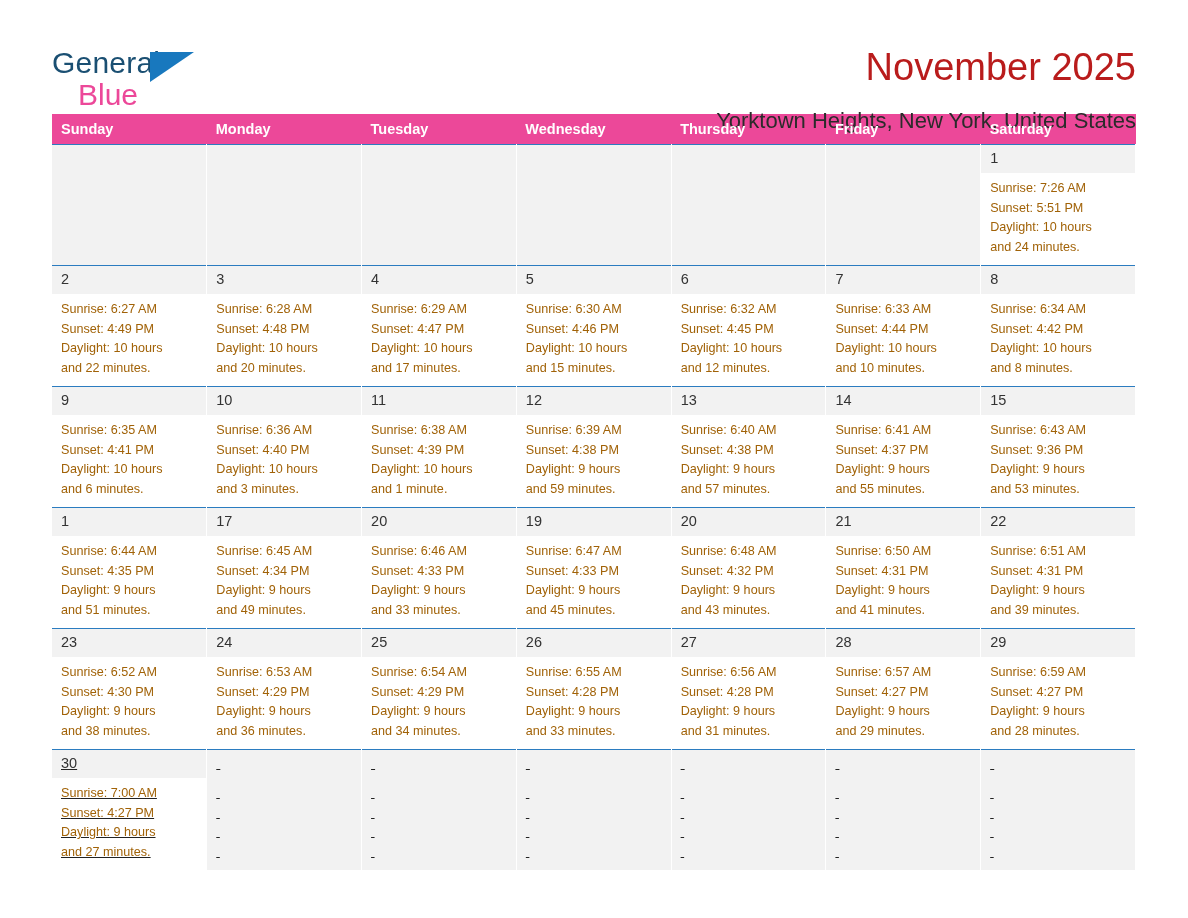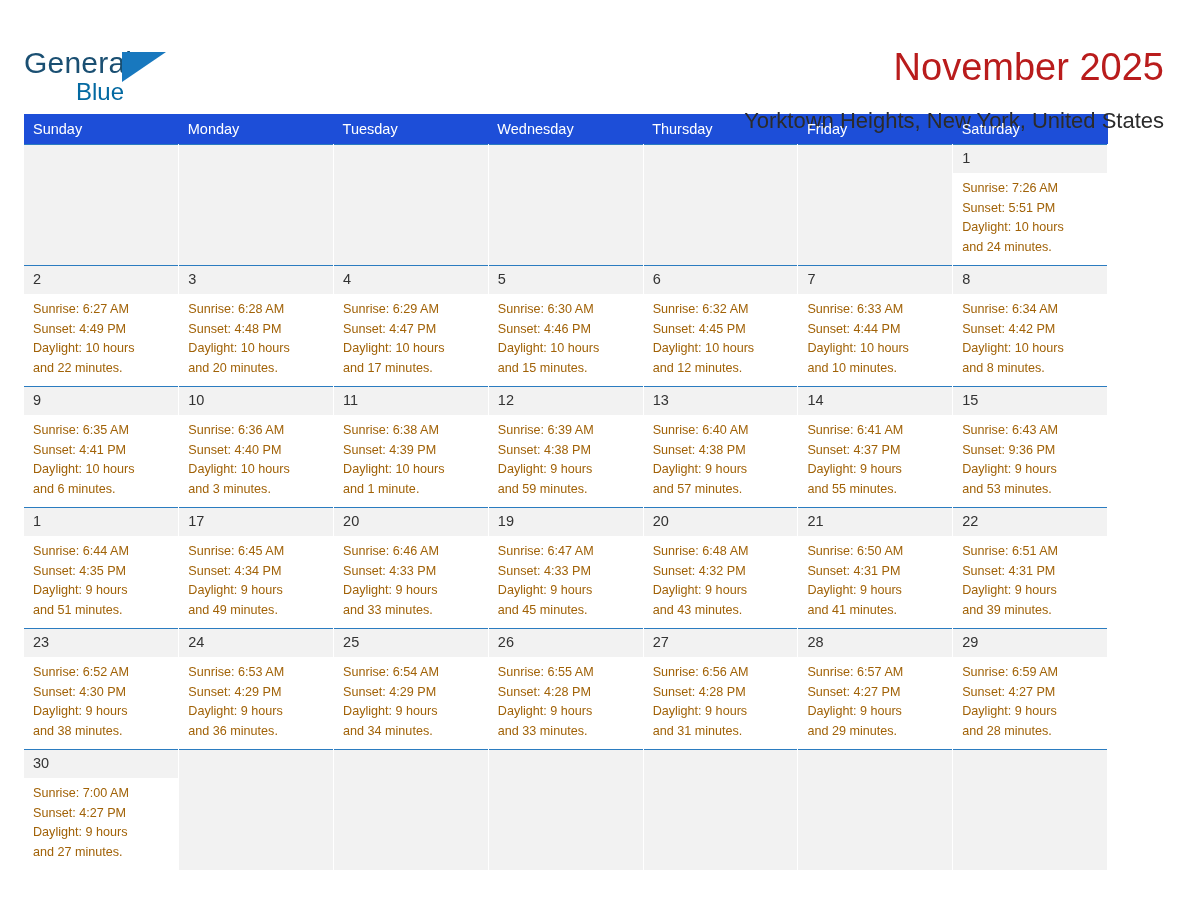--- a/index.html
+++ b/index.html
@@ -12,21 +12,21 @@
     height: 918px;
     font-family: "Liberation Sans", sans-serif;
     color: #222222;
     position: relative;
   }
   .page {
     position: relative;
     width: 1188px;
     height: 918px;
     box-sizing: border-box;
-    padding: 0 24px;
+    padding: 0 52px;
   }
 
   
   .header {
     display: flex;
     align-items: flex-start;
     justify-content: space-between;
     padding-top: 48px;
     height: 96px;
     box-sizing: border-box;
@@ -37,23 +37,23 @@
     height: 62px;
     line-height: 1;
   }
   .logo-general {
     font-size: 30px;
     color: #1a4f72;
     letter-spacing: 0.2px;
     font-family: "Liberation Sans", sans-serif;
   }
   .logo-blue {
-    font-size: 24px;
-    color: #0369a1;
-    margin-left: 52px;
+    font-size: 30px;
+    color: #ec4899;
+    margin-left: 26px;
     display: block;
     margin-top: 2px;
   }
   .logo-tri {
     position: absolute;
     left: 98px;
     top: 4px;
     width: 0;
     height: 0;
     border-left: 44px solid #1878be;
@@ -78,23 +78,23 @@
   }
 
   
   .calendar {
     width: 1084px;
     border-collapse: collapse;
     table-layout: fixed;
     margin-top: 18px;
   }
   .calendar th {
-    background: #1d4ed8;
+    background: #ec4899;
     color: #ffffff;
-    font-weight: normal;
+    font-weight: bold;
     font-size: 14.5px;
     text-align: left;
     padding: 7px 0 7px 9px;
     height: 16px;
   }
   .calendar td {
     vertical-align: top;
     padding: 0;
     width: 154.8px;
     border-right: 1px solid #ffffff;
@@ -116,21 +116,21 @@
     height: 18px;
     box-sizing: content-box;
   }
   .info {
     padding: 6px 9px 8px 9px;
     font-size: 12.6px;
     line-height: 19.5px;
     color: #a16207;
   }
   .info div { white-space: nowrap; }
-  .row-last .cell { border-bottom: none; }
+  .row-last .cell { border-bottom: none; text-decoration: underline; }
 </style>
 </head>
 <body>
 
 <div class="page">
 
   <div class="header">
     <div class="logo">
       <span class="logo-general">General</span>
       <span class="logo-tri"></span>

